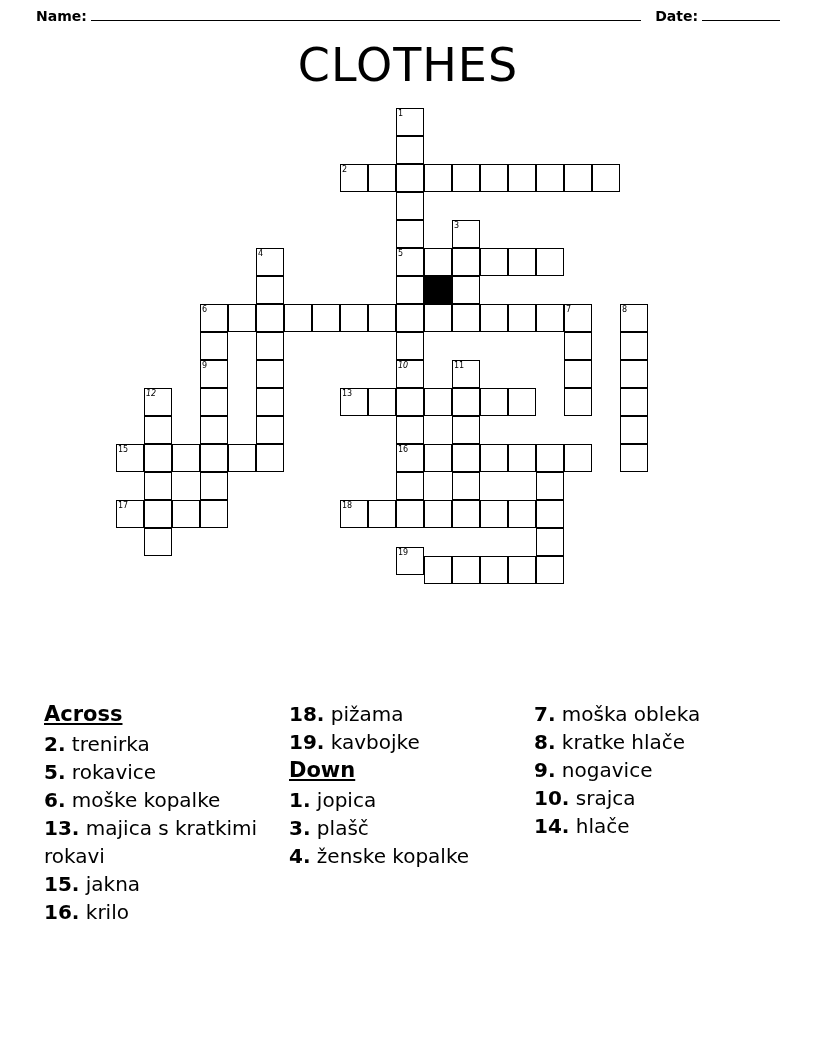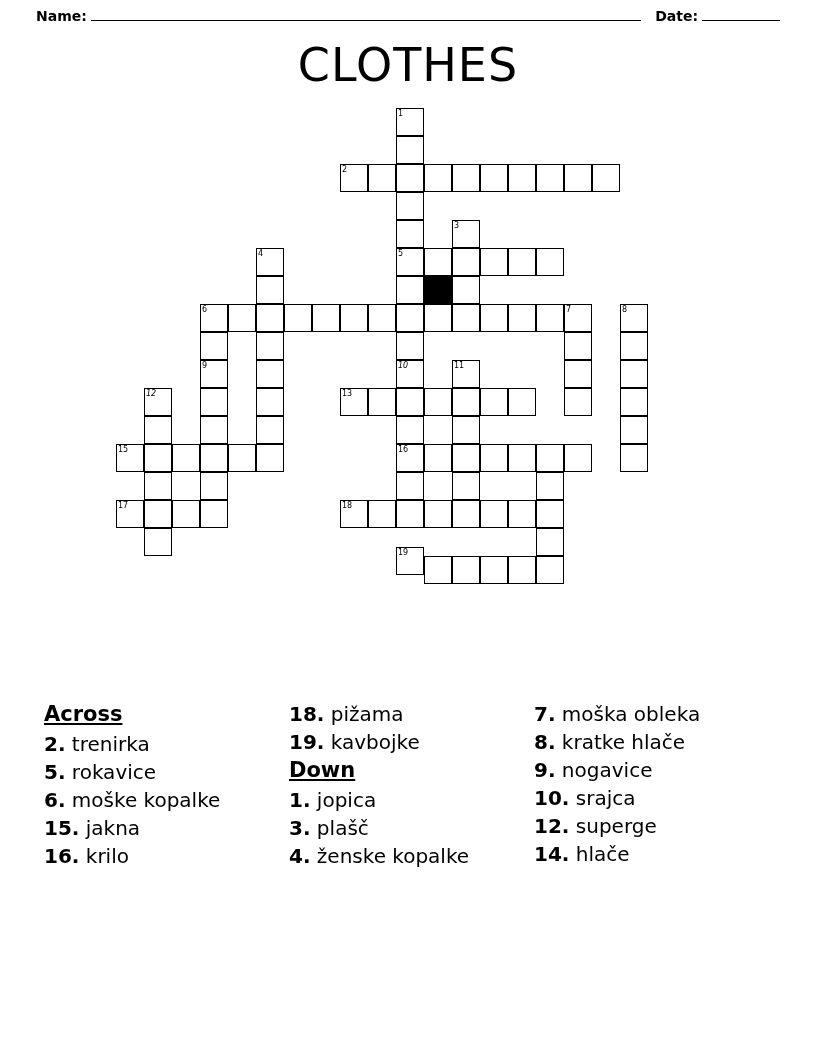--- a/index.html
+++ b/index.html
@@ -290,20 +290,21 @@
       </div>
   </div>
 
   <div class="clues">
     <div class="col col1">
       <div class="clue-head">Across</div>
       <div id="col1-list">
           <p class="clue"><b>2.</b><span> trenirka</span></p>
           <p class="clue"><b>5.</b><span> rokavice</span></p>
           <p class="clue"><b>6.</b><span> moške kopalke</span></p>
+          <p class="clue"><b>13.</b><span> majica s kratkimi rokavi</span></p>
           <p class="clue"><b>15.</b><span> jakna</span></p>
           <p class="clue"><b>16.</b><span> krilo</span></p>
         </div>
     </div>
     <div class="col col2">
       <div id="col2-top">
           <p class="clue"><b>18.</b><span> pižama</span></p>
           <p class="clue"><b>19.</b><span> kavbojke</span></p>
         </div>
       <div class="clue-head">Down</div>
@@ -312,19 +313,18 @@
           <p class="clue"><b>3.</b><span> plašč</span></p>
           <p class="clue"><b>4.</b><span> ženske kopalke</span></p>
         </div>
     </div>
     <div class="col col3">
       <div id="col3-list">
           <p class="clue"><b>7.</b><span> moška obleka</span></p>
           <p class="clue"><b>8.</b><span> kratke hlače</span></p>
           <p class="clue"><b>9.</b><span> nogavice</span></p>
           <p class="clue"><b>10.</b><span> srajca</span></p>
-          <p class="clue"><b>12.</b><span> superge</span></p>
           <p class="clue"><b>14.</b><span> hlače</span></p>
         </div>
     </div>
   </div>
 
 </div>
 
 </body></html>

